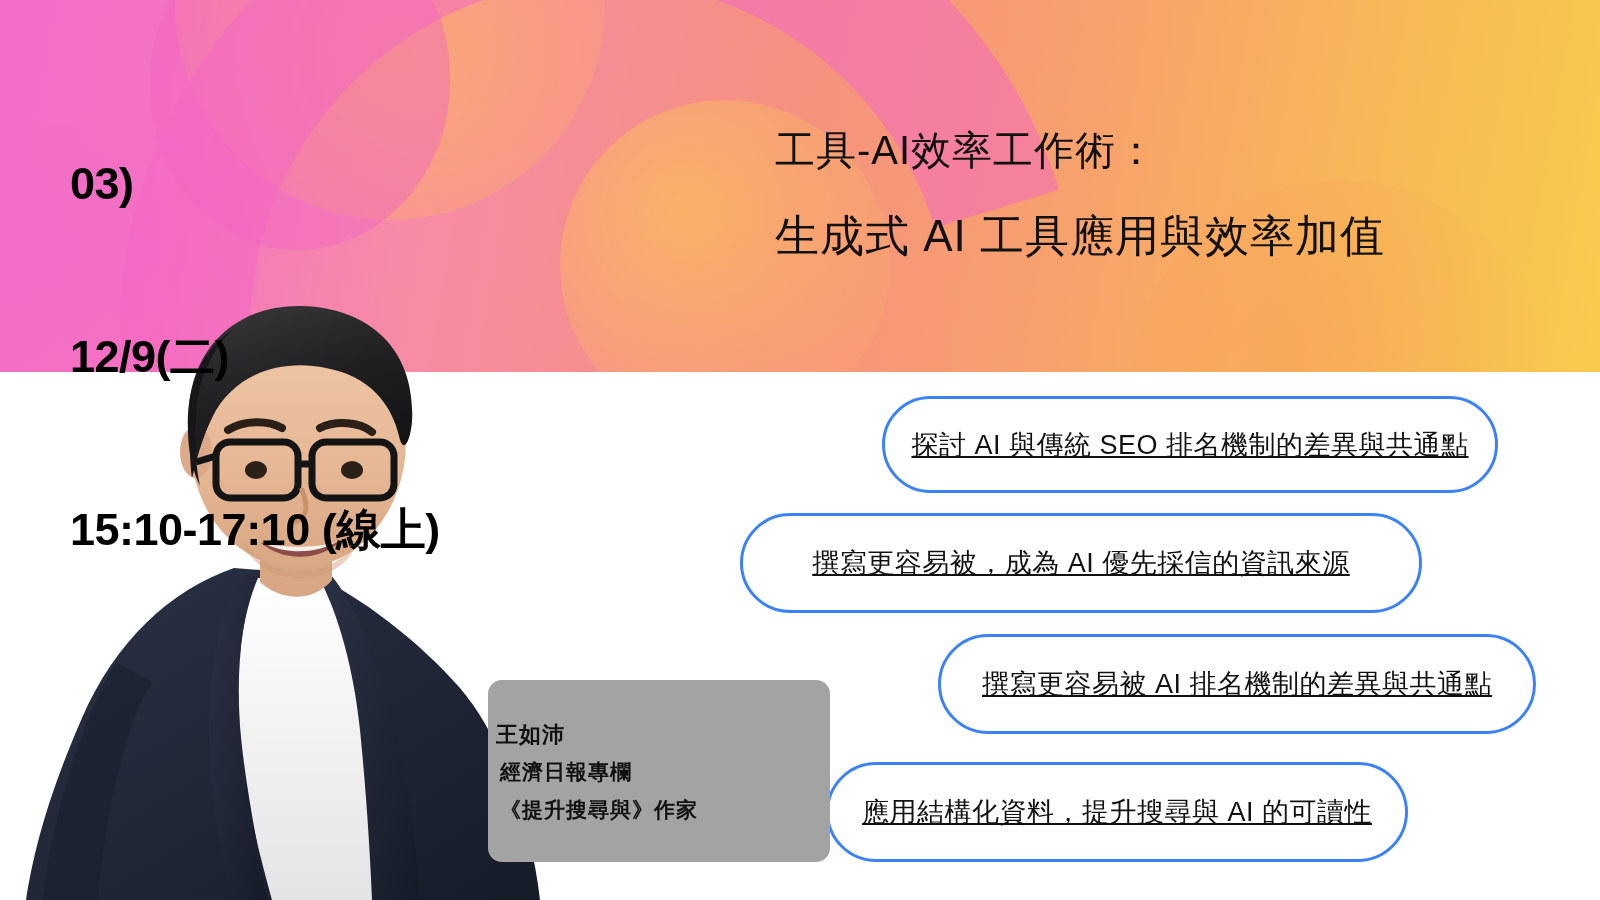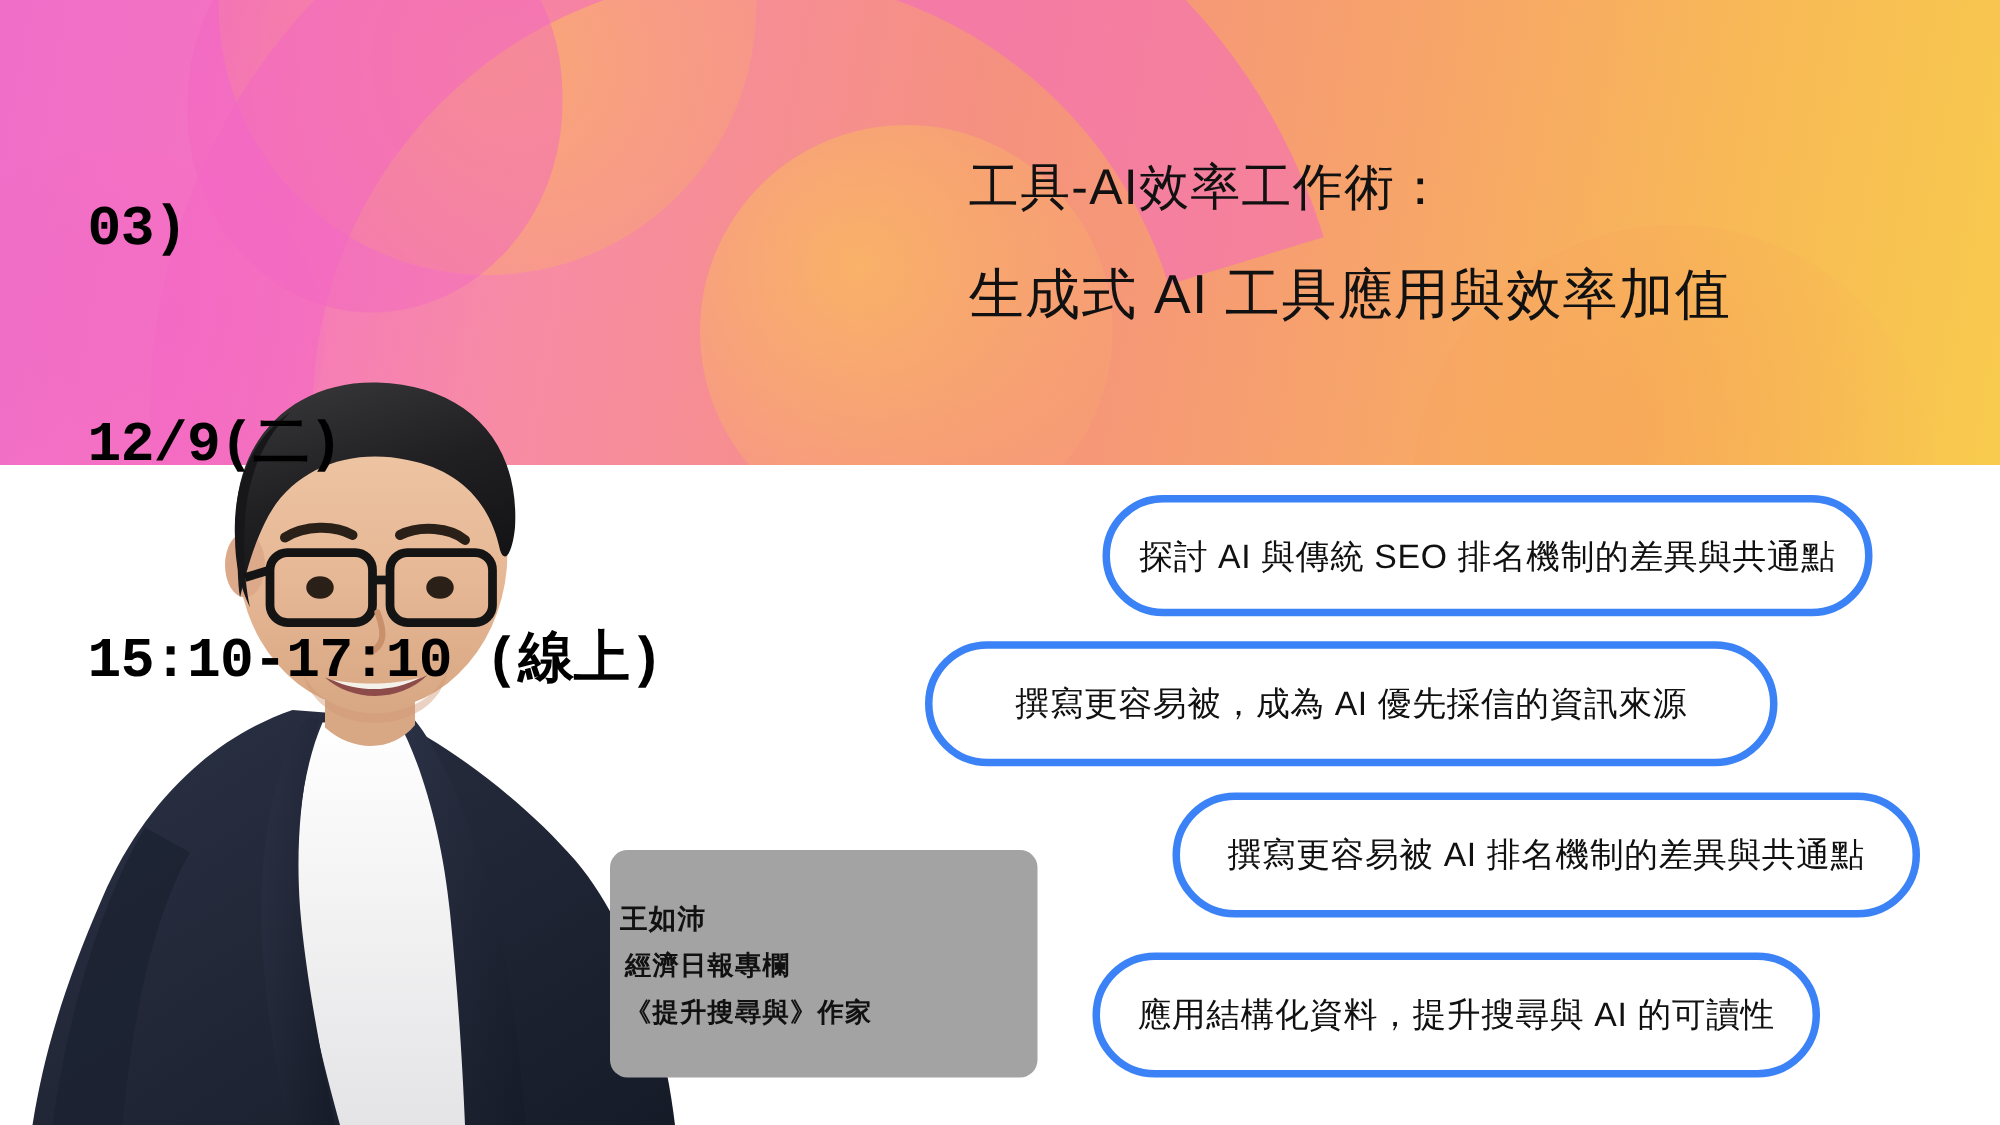--- a/index.html
+++ b/index.html
@@ -50,21 +50,21 @@
     left:-80px;top:120px;width:340px;height:300px;border-radius:50%;
     background:radial-gradient(circle at 60% 45%, rgba(242,105,200,0.42), rgba(242,105,200,0) 73%);
   }
 
   
   .datetime{
     position:absolute;left:70px;top:40px;z-index:6;
     color:#000;font-weight:bold;font-size:45px;line-height:1.28;
     letter-spacing:-0.5px;white-space:pre;
   }
-  .datetime .dline{display:block;font-family:Liberation Mono, monospace;}
+  .datetime .dline{display:block;}
 
   
   .title-wrap{position:absolute;left:775px;top:130px;z-index:6;}
   .title-line{color:#111;font-size:40px;line-height:1;letter-spacing:1px;}
   .title-line.l2{margin-top:44px;font-size:44px;}
 
   
   .portrait{position:absolute;left:20px;top:290px;width:540px;height:610px;z-index:5;}
   .portrait svg{display:block;}
 
@@ -81,29 +81,29 @@
     position:absolute;left:12px;top:78px;width:100%;
     font-size:21px;font-weight:bold;color:#111;letter-spacing:1px;
   }
   .speaker-card .role2{
     position:absolute;left:12px;top:116px;width:100%;
     font-size:21px;font-weight:bold;color:#111;letter-spacing:1px;
   }
 
   
   .pill{
-    position:absolute;background:#ffffff;border:6px solid #3b82f6;
+    position:absolute;background:#ffffff;border:3px solid #3b82f6;
     border-radius:999px;display:flex;align-items:center;justify-content:center;
     box-sizing:border-box;z-index:6;
-    font-size:27px;color:#111;letter-spacing:0.5px;white-space:nowrap;
+    font-size:27px;color:#111;letter-spacing:0.5px;white-space:nowrap;text-decoration:underline;
   }
   .pill-0{left:882px;top:396px;width:616px;height:97px;}
   .pill-1{left:740px;top:513px;width:682px;height:100px;}
   .pill-2{left:938px;top:634px;width:598px;height:100px;}
-  .pill-3{left:874px;top:762px;width:582px;height:100px;}
+  .pill-3{left:826px;top:762px;width:582px;height:100px;}
 </style>
 </head>
 <body>
 
 <div id="slide">
 
   <div class="header-band">
     <div class="deco deco-pink-blob3"></div>
     <div class="deco deco-orange-disc2"></div>
     <div class="deco deco-pink-blob"></div>

